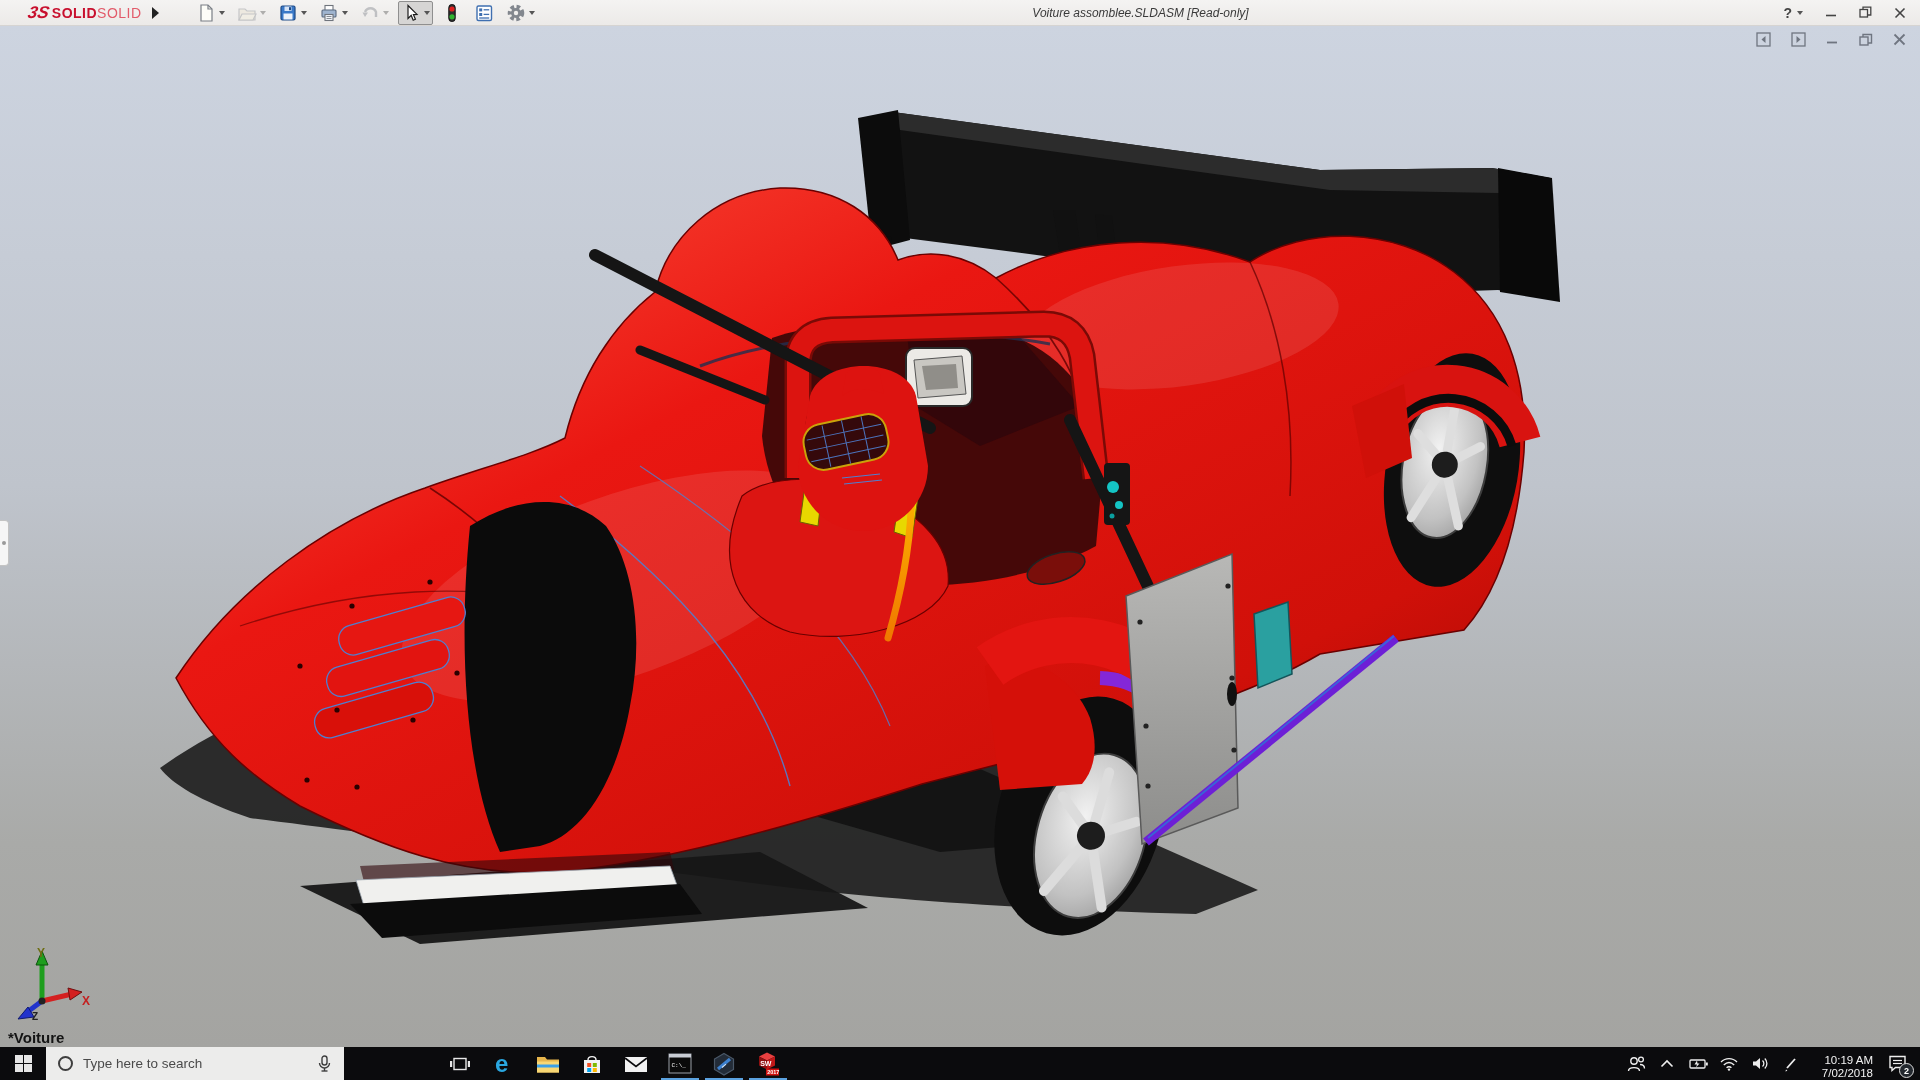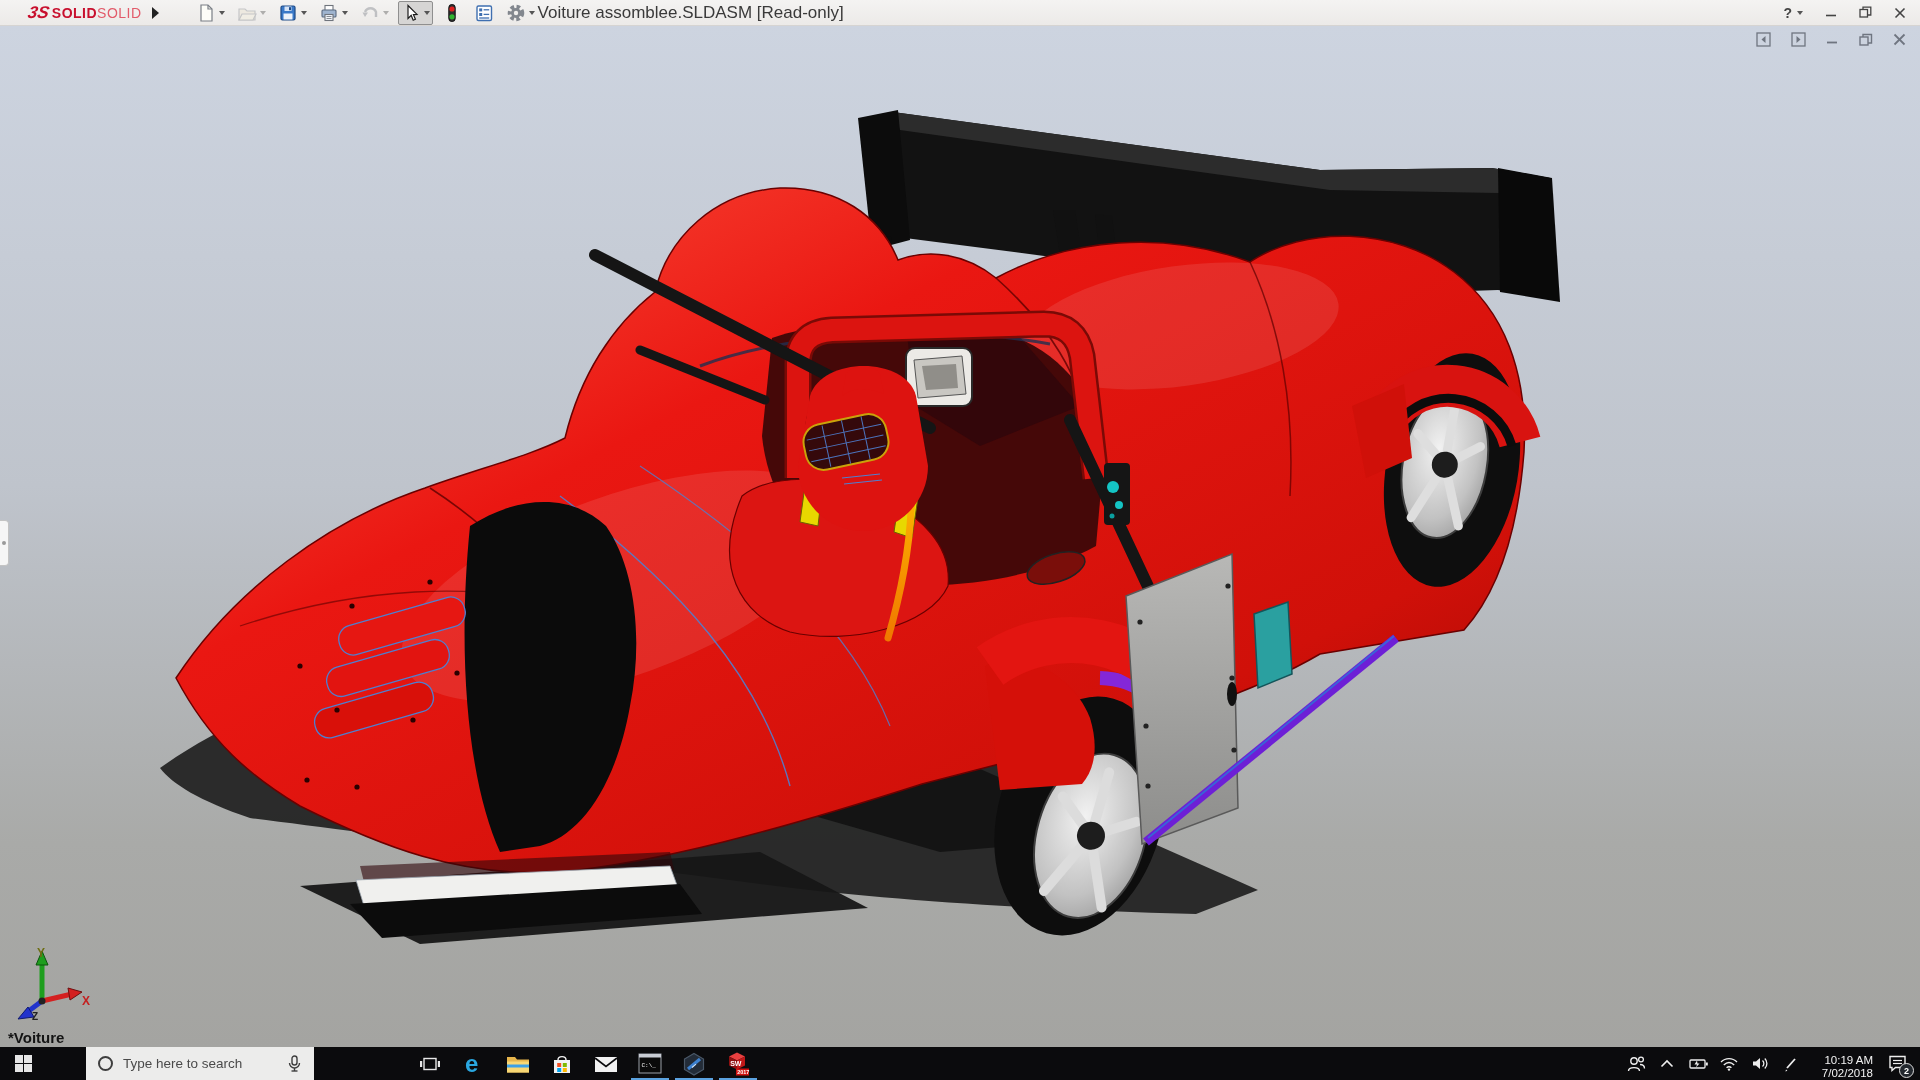--- a/index.html
+++ b/index.html
@@ -15,42 +15,42 @@
   .logo .bold  { font-weight:bold; font-size:14px; letter-spacing:.5px; color:#c8102e; }
   .logo .light { font-weight:normal; font-size:14px; letter-spacing:.5px; color:#e25b6a; }
   .flyout-arrow { width:0; height:0; border-left:7px solid #222; border-top:6px solid transparent;
     border-bottom:6px solid transparent; margin-left:10px; cursor:pointer; }
   .toolbar { display:flex; align-items:center; margin-left:34px; gap:6px; }
   .tbtn { display:flex; align-items:center; gap:2px; padding:1px 2px; border:1px solid transparent; border-radius:2px; cursor:pointer; }
   .tbtn.active { background:#d6d5d4; border-color:#8f8f8f; }
   .tbtn.disabled { opacity:.42; }
   .caret { width:0; height:0; border-left:3.5px solid transparent; border-right:3.5px solid transparent;
     border-top:4px solid #555; margin-left:1px; }
-  .win-title { flex:1; font-size:17px; color:#3a3a3a; padding-right:40px; }
+  .win-title { flex:1; text-align:center; font-size:12px; color:#3a3a3a; padding-right:40px;font-style:italic; }
   .winctl { display:flex; align-items:center; gap:22px; margin-right:14px; }
   .winctl .help { font-size:14px; font-weight:bold; color:#444; display:flex; align-items:center; gap:4px; cursor:pointer; }
 
   
   .viewport { position:absolute; top:26px; left:0; width:1920px; height:1021px;
     background:linear-gradient(#cdd4e0 0%, #bfc4cc 45%, #a9aaa8 80%, #a4a4a1 100%); }
   .model-svg { position:absolute; inset:0; width:100%; height:100%; }
   .mdi-controls { position:absolute; top:6px; right:14px; display:flex; align-items:center; gap:20px; }
   .mdi-controls svg { cursor:pointer; }
   .view-label { position:absolute; left:8px; bottom:1px; font-size:15px; font-weight:600; color:#141414; }
   .triad { position:absolute; left:12px; bottom:26px; }
   .splitter-handle { position:absolute; left:0; top:494px; width:9px; height:46px;
     background:#f6f6f6; border:1px solid #c4c4c4; border-left:none; border-radius:0 4px 4px 0; cursor:pointer; }
   .splitter-handle::after { content:""; position:absolute; left:2px; top:20px; width:4px; height:4px;
     border-radius:50%; background:#9a9a9a; }
 
   
   .taskbar { position:absolute; bottom:0; left:0; width:1920px; height:33px;
     background:#0b0b0d; display:flex; align-items:stretch; }
   .start { width:46px; display:flex; align-items:center; justify-content:center; cursor:pointer; }
-  .searchbox { width:228px; background:#ececeb; display:flex; align-items:center; cursor:text;margin-left:40px; }
+  .searchbox { width:298px; background:#ececeb; display:flex; align-items:center; cursor:text; }
   .cortana-ring { width:15px; height:15px; border:2.5px solid #3e3e3e; border-radius:50%; margin:0 10px 0 12px; }
   .search-text { font-size:13.5px; color:#4a4a4a; flex:1; }
   .apps { display:flex; align-items:stretch; margin-left:94px; }
   .appbtn { width:44px; position:relative; display:flex; align-items:center; justify-content:center; cursor:pointer; }
   .underline { position:absolute; bottom:0; left:3px; width:38px; height:2.5px; background:#5ba2e0; }
   .tray { margin-left:auto; display:flex; align-items:flex-end; gap:9px; padding-right:8px;margin-top:16px; }
   .trayicon { display:flex; align-items:center; justify-content:center; width:22px; height:33px; cursor:pointer; }
   .clock { text-align:right; color:#f2f2f2; font-size:11.5px; line-height:13px; min-width:62px; cursor:pointer; }
   .action { position:relative; width:30px; height:33px; display:flex; align-items:center; justify-content:center; cursor:pointer; }
   .badge { position:absolute; right:-2px; bottom:2px; width:15px; height:15px; border-radius:50%;

